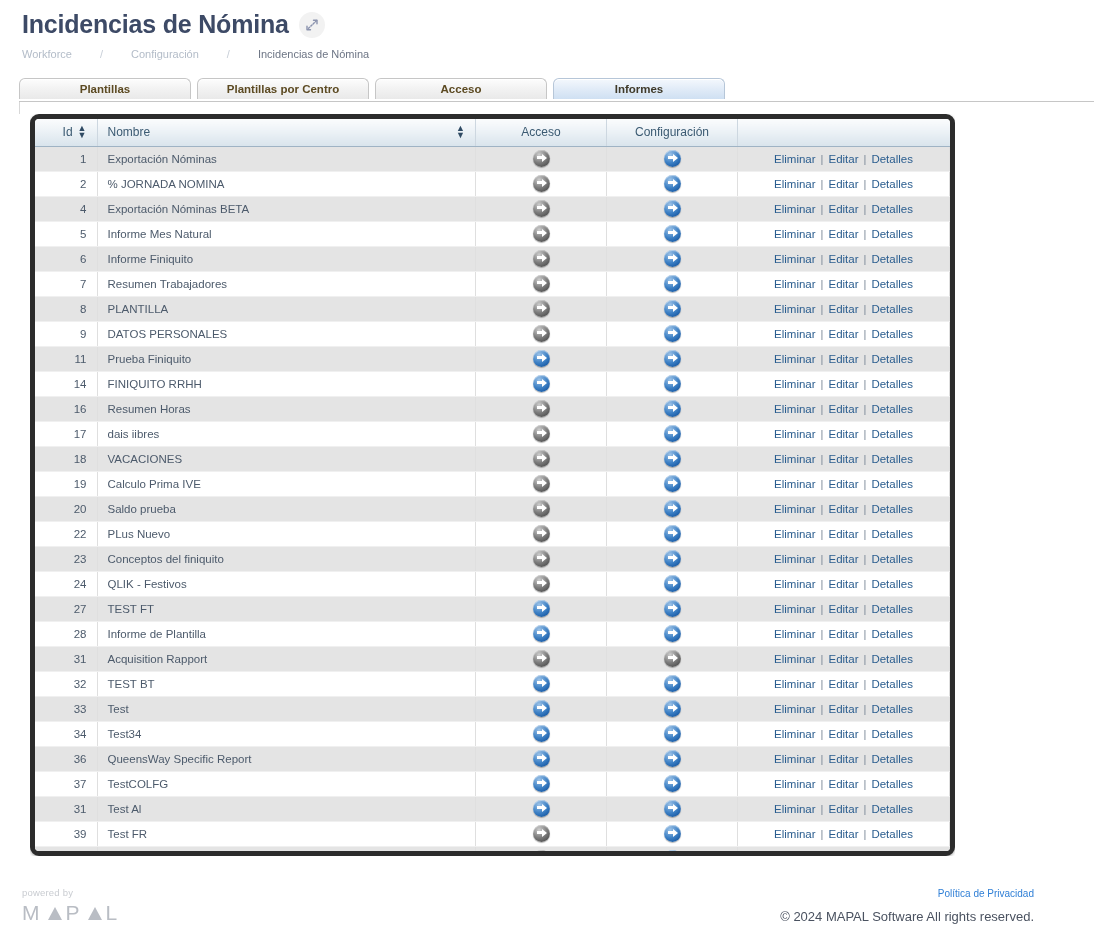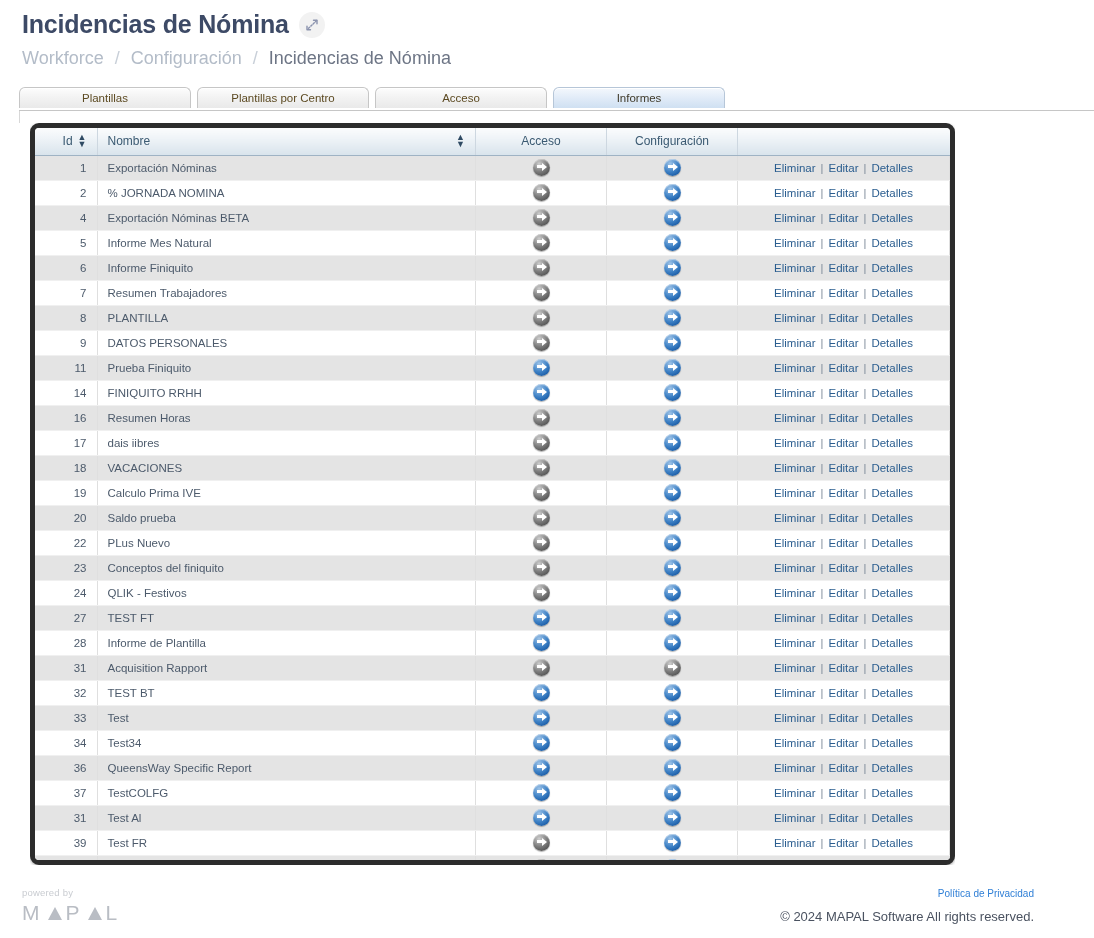--- a/index.html
+++ b/index.html
@@ -19,40 +19,40 @@
     letter-spacing: -0.2px; margin: 0;
   }
   .expand-btn {
     width: 26px; height: 26px; border-radius: 50%;
     background: #f2f2f2; display: flex; align-items: center;
     justify-content: center; cursor: pointer; flex: 0 0 auto;
   }
   .expand-btn svg { display: block; }
 
   .breadcrumb {
-    margin-top: 9px; font-size: 18px; color: #9aa4b3;
-    display: flex; align-items: center; gap: 11px;
+    margin-top: 9px; font-size: 11px; color: #9aa4b3;
+    display: flex; align-items: center; gap: 28px;
   }
   .breadcrumb .crumb { color: #b3bcc8; cursor: pointer; }
   .breadcrumb .crumb.current { color: #6d7585; cursor: default; }
   .breadcrumb .sep { color: #c8cfd8; }
 
   
   .tabs-wrap {
     margin-top: 18px; padding-left: 19px;
     position: relative; height: 24px;
   }
   .tabs { display: flex; gap: 6px; align-items: flex-end; }
   .tab {
     width: 172px; height: 21px;
     border: 1px solid #c6c6c6;
     border-bottom: none;
     border-radius: 6px 6px 0 0;
     background: linear-gradient(to bottom, #fdfdfd 0%, #f3f3f3 45%, #e9e9e9 100%);
-    font-size: 11.5px; font-weight: normal; color: #5c4a22;
+    font-size: 11.5px; font-weight: bold; color: #5c4a22;
     display: flex; align-items: center; justify-content: center;
     cursor: pointer;
     box-shadow: inset 0 1px 0 #ffffff;
   }
   .tab.active {
     background: linear-gradient(to bottom, #f4f8fd 0%, #dfeaf7 55%, #cfe0f2 100%);
     border-color: #b6c6d8;
     color: #3f3a2a;
   }
   .tabs-underline {

